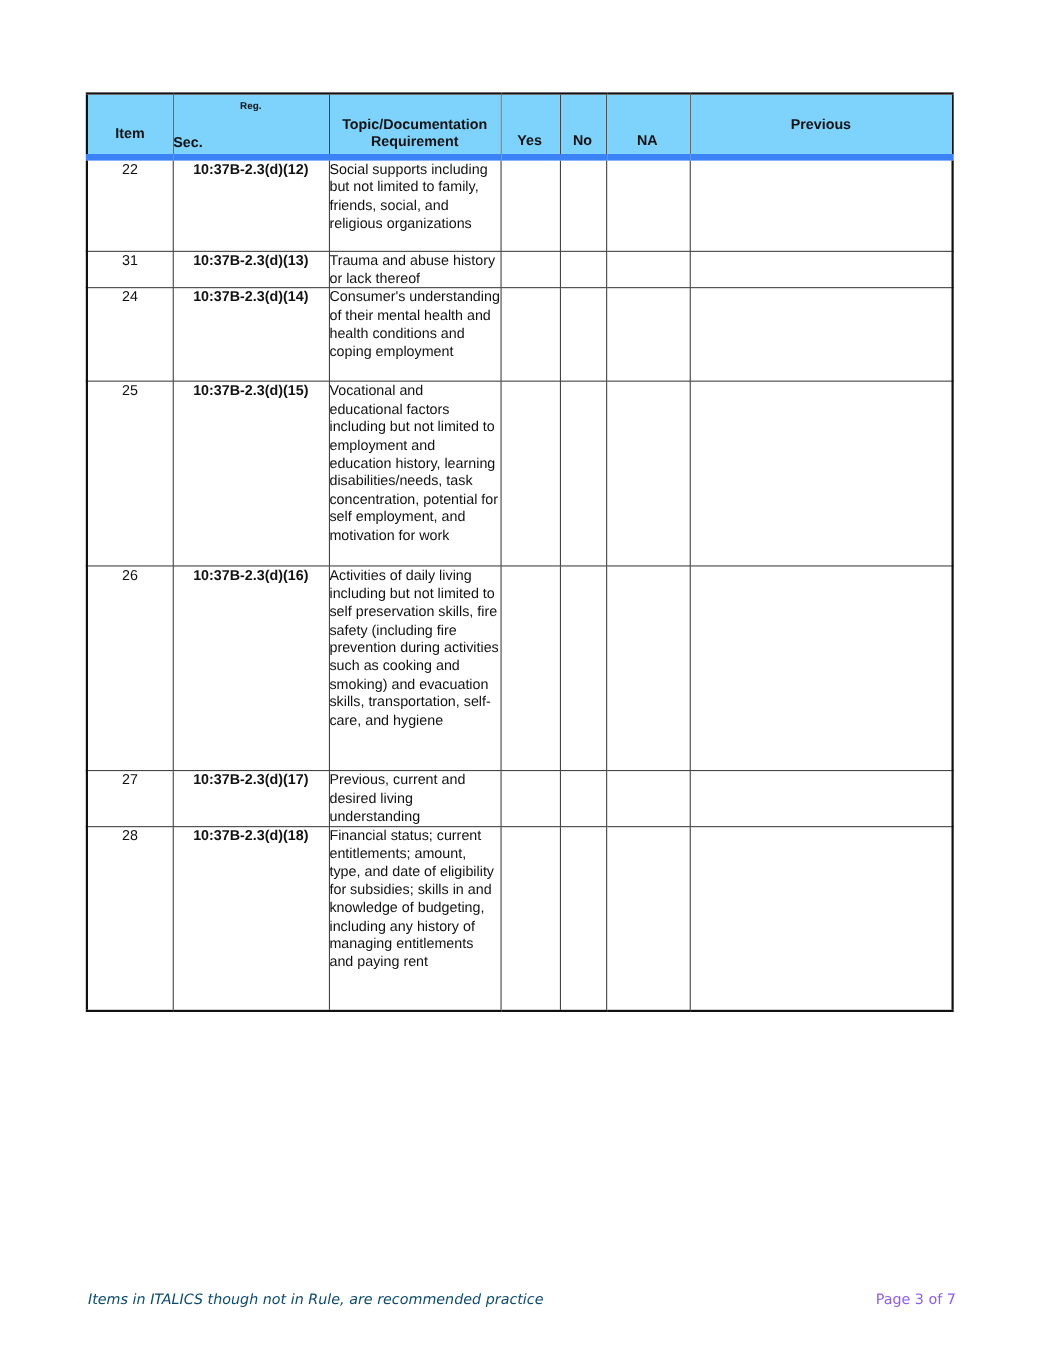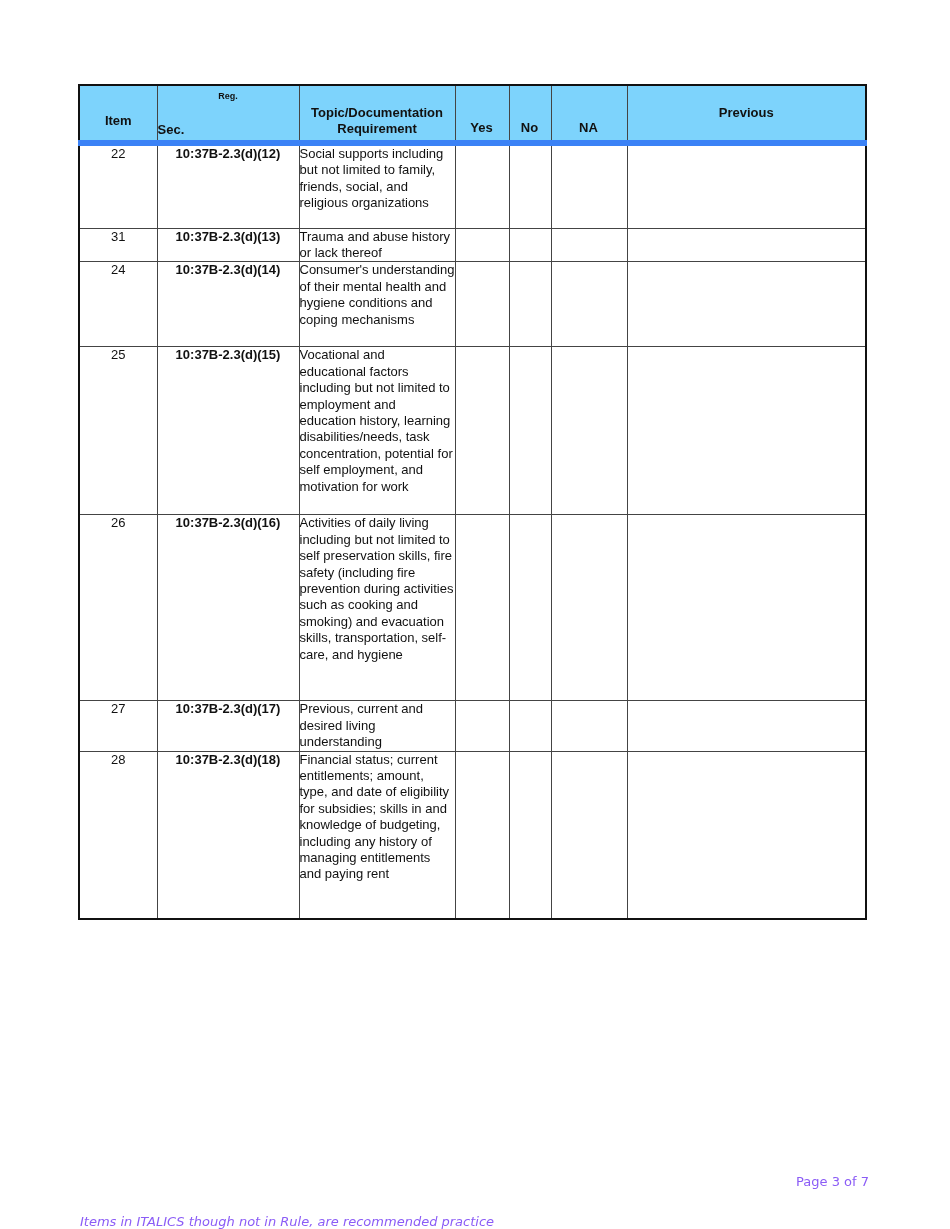--- a/index.html
+++ b/index.html
@@ -27,21 +27,21 @@
   th.col-comments span { position: absolute; left: 0; right: 0; top: 19px; text-align: center; }
   td.item { text-align: center; vertical-align: middle; font-size: 13px; border-left: 2px solid #111; border-right: 2px solid #111; margin-left: 28px; }
   td.sec { text-align: center; font-weight: bold; font-size: 13px; padding-top: 3px; border-right: 2px solid #111; }
   td.topic { font-size: 13px; line-height: 16.4px; padding: 1px 0 0 14px; border-right: 2px solid #111; }
   td.yes { border-right: 1px solid #777; }
   td.no { border-right: 2px solid #111; }
   td.na { border-right: 2px solid #111; }
   td.comments { border-right: 2px solid #111; }
   tr.row td { border-top: 1px solid #333; }
   tbody tr:last-child td { border-bottom: 2px solid #111; }
-  .footer-note { position: absolute; left: 80px; top: 1214px; font-style: italic; font-size: 13px; font-family: "DejaVu Sans", sans-serif; color: #8b5cf6; }
+  .footer-note { position: absolute; left: 80px; top: 1174px; font-style: italic; font-size: 13px; font-family: "DejaVu Sans", sans-serif; color: #0c4a6e; }
   .footer-page { position: absolute; right: 81px; top: 1174px; font-size: 13px; font-family: "DejaVu Sans", sans-serif; color: #8b5cf6; }
 </style>
 </head>
 <body>
 
 <table class="checklist">
   <colgroup>
     <col style="width:78px">
     <col style="width:142px">
     <col style="width:156px">
@@ -91,21 +91,21 @@
       <td class="sec">10:37B-2.3(d)(13)</td>
       <td class="topic">Trauma and abuse history or lack thereof</td>
       <td class="yes"></td>
       <td class="no"></td>
       <td class="na"></td>
       <td class="comments"></td>
     </tr>
     <tr class="row" style="height:85px">
       <td class="item">24</td>
       <td class="sec">10:37B-2.3(d)(14)</td>
-      <td class="topic">Consumer's understanding of their mental health and hygiene conditions and coping mechanisms</td>
+      <td class="topic">Consumer's understanding of their mental health and health conditions and coping employment</td>
       <td class="yes"></td>
       <td class="no"></td>
       <td class="na"></td>
       <td class="comments"></td>
     </tr>
     <tr class="row" style="height:168px">
       <td class="item">25</td>
       <td class="sec">10:37B-2.3(d)(15)</td>
       <td class="topic">Vocational and educational factors including but not limited to employment and education history, learning disabilities/needs, task concentration, potential for self employment, and motivation for work</td>
       <td class="yes"></td>

